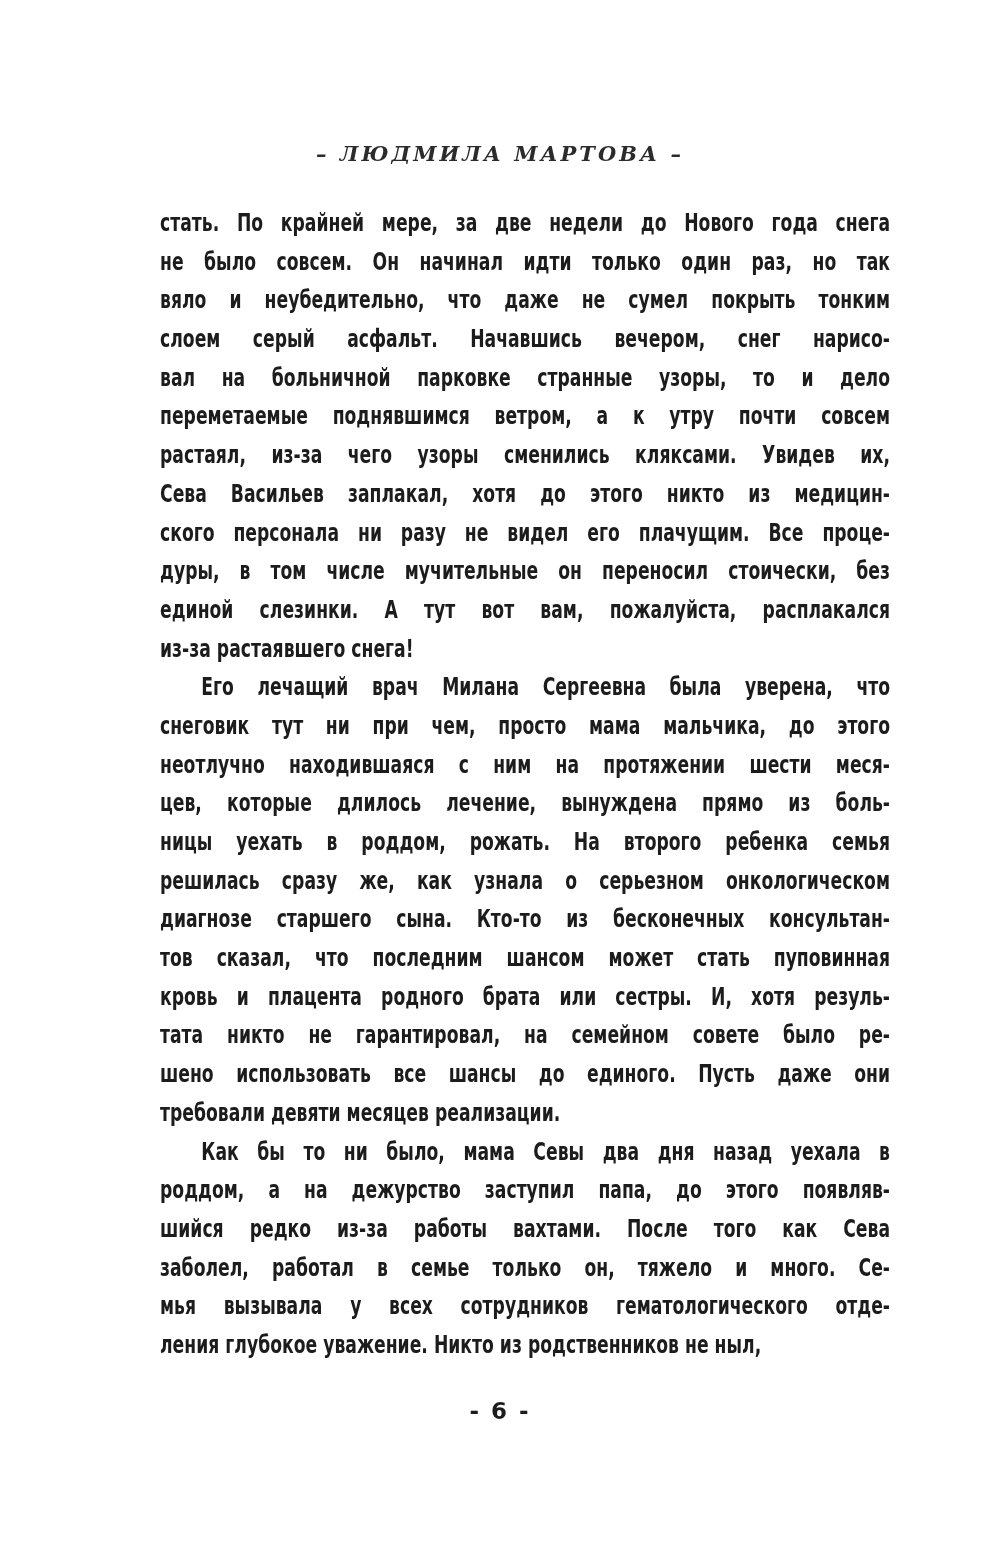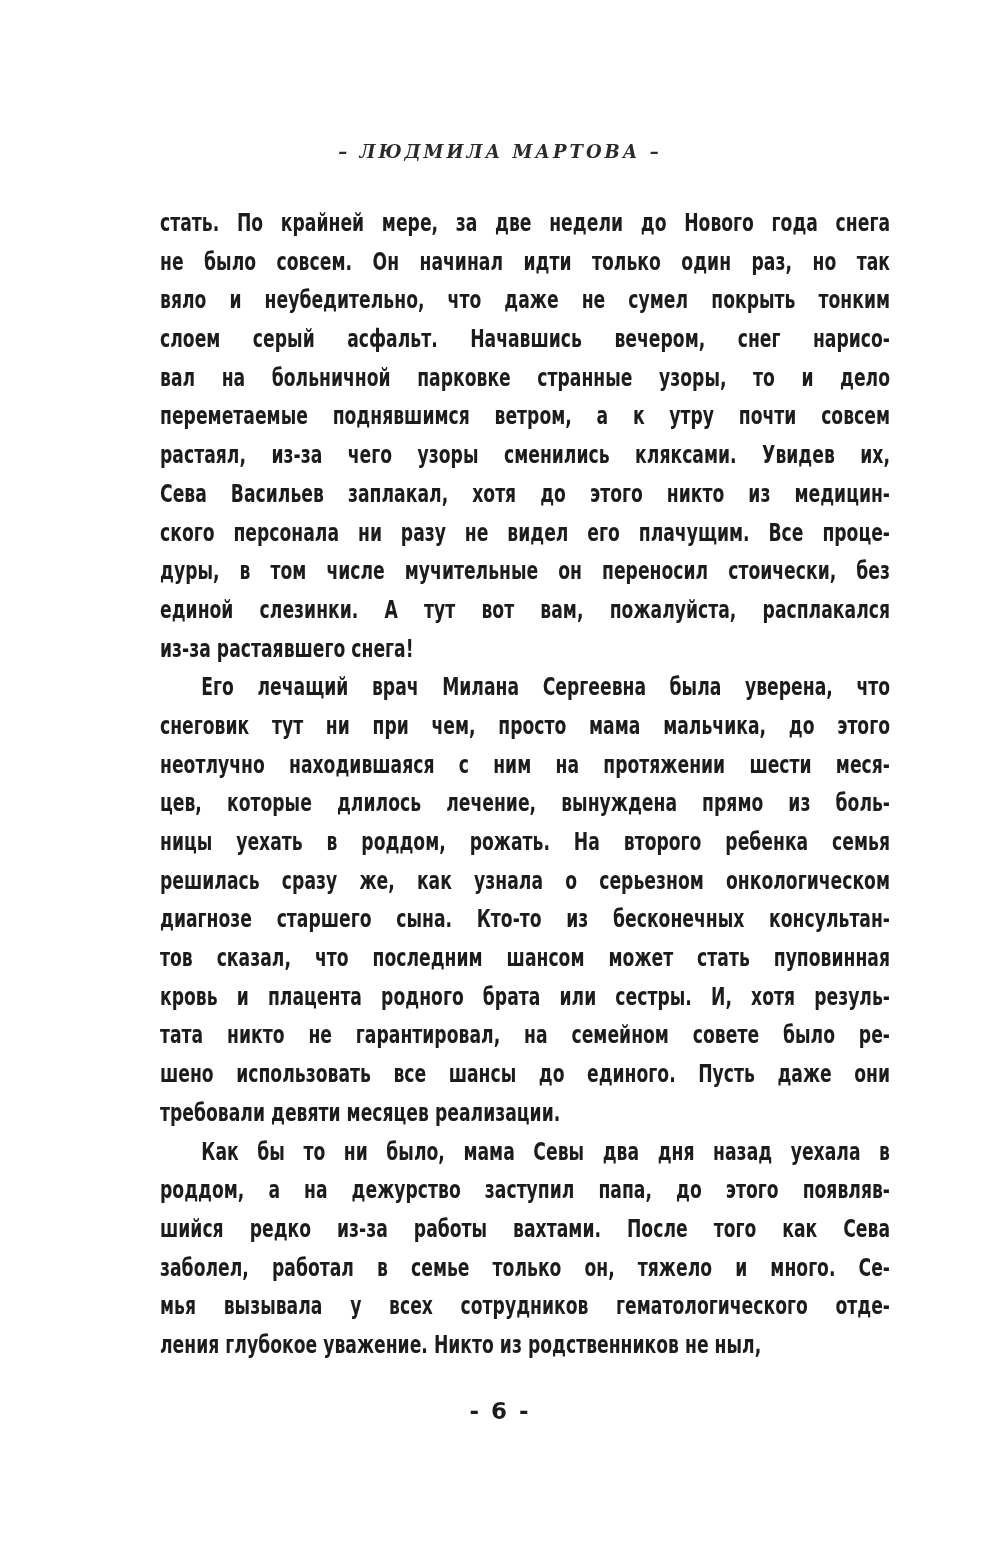--- a/index.html
+++ b/index.html
@@ -13,21 +13,21 @@
   }
   .running-head {
     position: absolute;
     top: 141px;
     left: 0;
     width: 1000px;
     text-align: center;
     font-family: "DejaVu Serif", serif;
     font-style: italic;
     font-weight: bold;
-    font-size: 18px;
+    font-size: 21px;
     letter-spacing: 3px;
     color: #2b2b2b;
   }
   
   .body-text {
     position: absolute;
     top: 204px;
     left: 160px;
     width: 1060px;              
     transform: scaleX(0.6887);  

